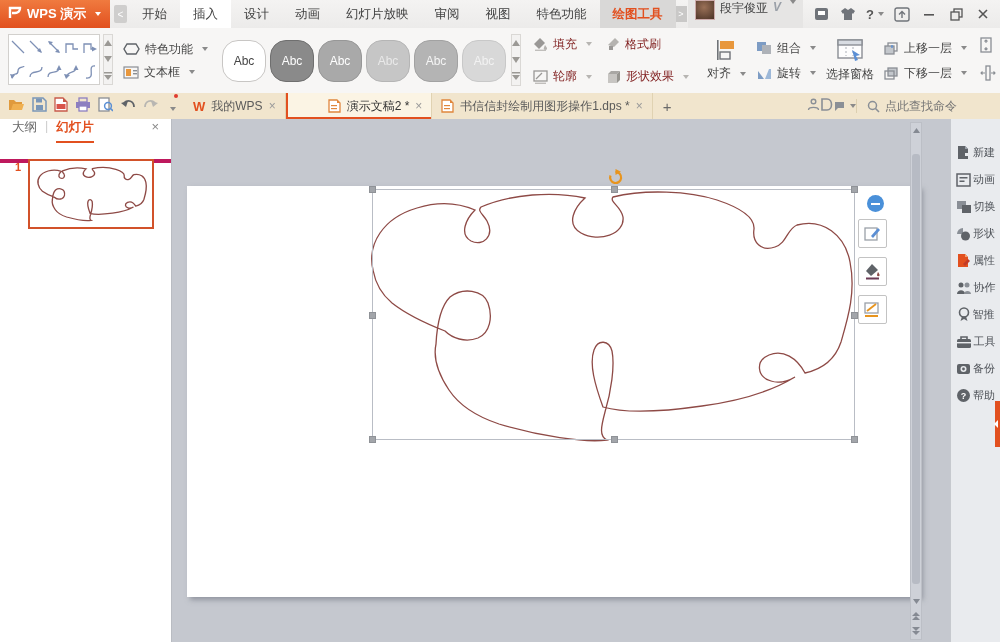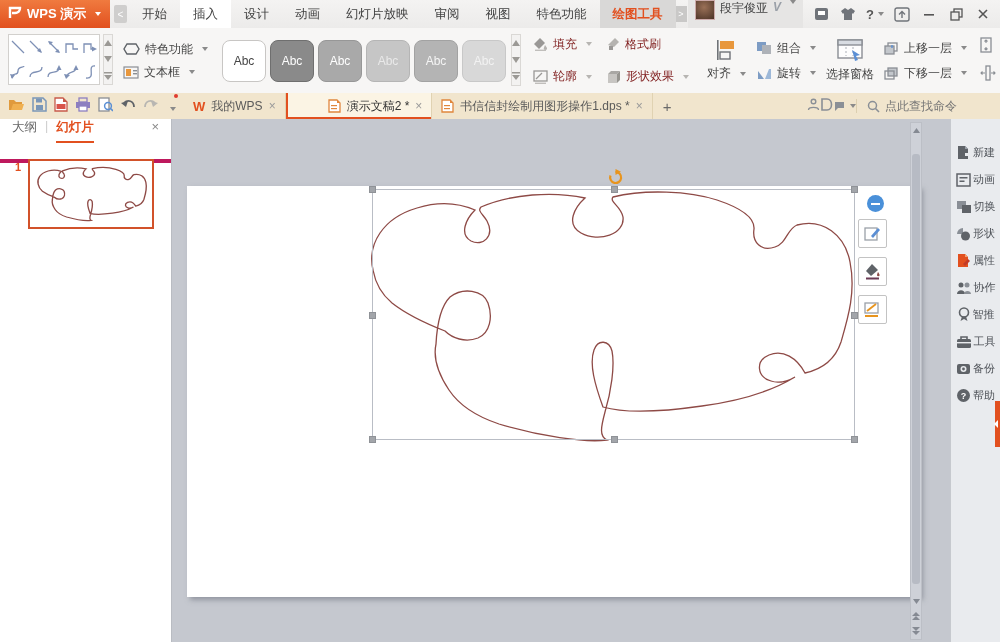--- a/index.html
+++ b/index.html
@@ -29,21 +29,21 @@
   
   .ribbon { position:absolute; left:0; top:28px; width:1000px; height:65px; background:#f7f6f5; display:flex; align-items:stretch; }
   .shape-gallery { margin:6px 2px 8px 8px; width:106px; background:#fff; border:1px solid #d2d0cd; display:grid; grid-template-columns:repeat(5,1fr); grid-template-rows:1fr 1fr; }
   .sg-cell { display:flex; align-items:center; justify-content:center; }
   .sg-scroll { width:13px; margin:6px 4px 8px 1px; display:flex; flex-direction:column; border:1px solid #dad8d5; background:#f3f2f1; }
   .sg-scroll div { flex:1; display:flex; align-items:center; justify-content:center; }
   .stack2 { display:flex; flex-direction:column; justify-content:center; gap:6px; padding:0 6px; }
   .rbtn { display:flex; align-items:center; gap:5px; font-size:12px; color:#454545; white-space:nowrap; }
   .rbtn.disabled { color:#7f1d1d; }
   .abc-gallery { display:flex; align-items:center; padding:0 2px; }
-  .abc { width:44px; height:42px; border-radius:8px; margin:0 2px; display:flex; align-items:center; justify-content:center; font-size:12px; }
+  .abc { width:44px; height:42px; border-radius:16px; margin:0 2px; display:flex; align-items:center; justify-content:center; font-size:12px; }
   .grid22 { display:grid; grid-template-columns:auto auto; grid-template-rows:1fr 1fr; column-gap:14px; align-content:center; padding:0 8px; }
   .col-big { display:flex; flex-direction:column; align-items:center; justify-content:center; gap:4px; font-size:12px; color:#454545; padding:0 6px; white-space:nowrap; }
   .rows2 { display:flex; flex-direction:column; justify-content:center; gap:8px; padding:0 4px; }
   .mini-col { display:flex; flex-direction:column; justify-content:center; gap:8px; padding:0 5px; }
 
   
   .tabbar { position:absolute; left:0; top:93px; width:1000px; height:26px; background:#f1e5cd; display:flex; align-items:stretch; }
   .qat { display:flex; align-items:center; gap:7px; padding:0 8px; }
   .doctab { display:flex; align-items:center; gap:6px; padding:0 9px; font-size:12px; color:#5a5a5a; border-right:1px solid #e0d2b2; }
   .doctab .x { color:#9a9a9a; font-size:12px; }

